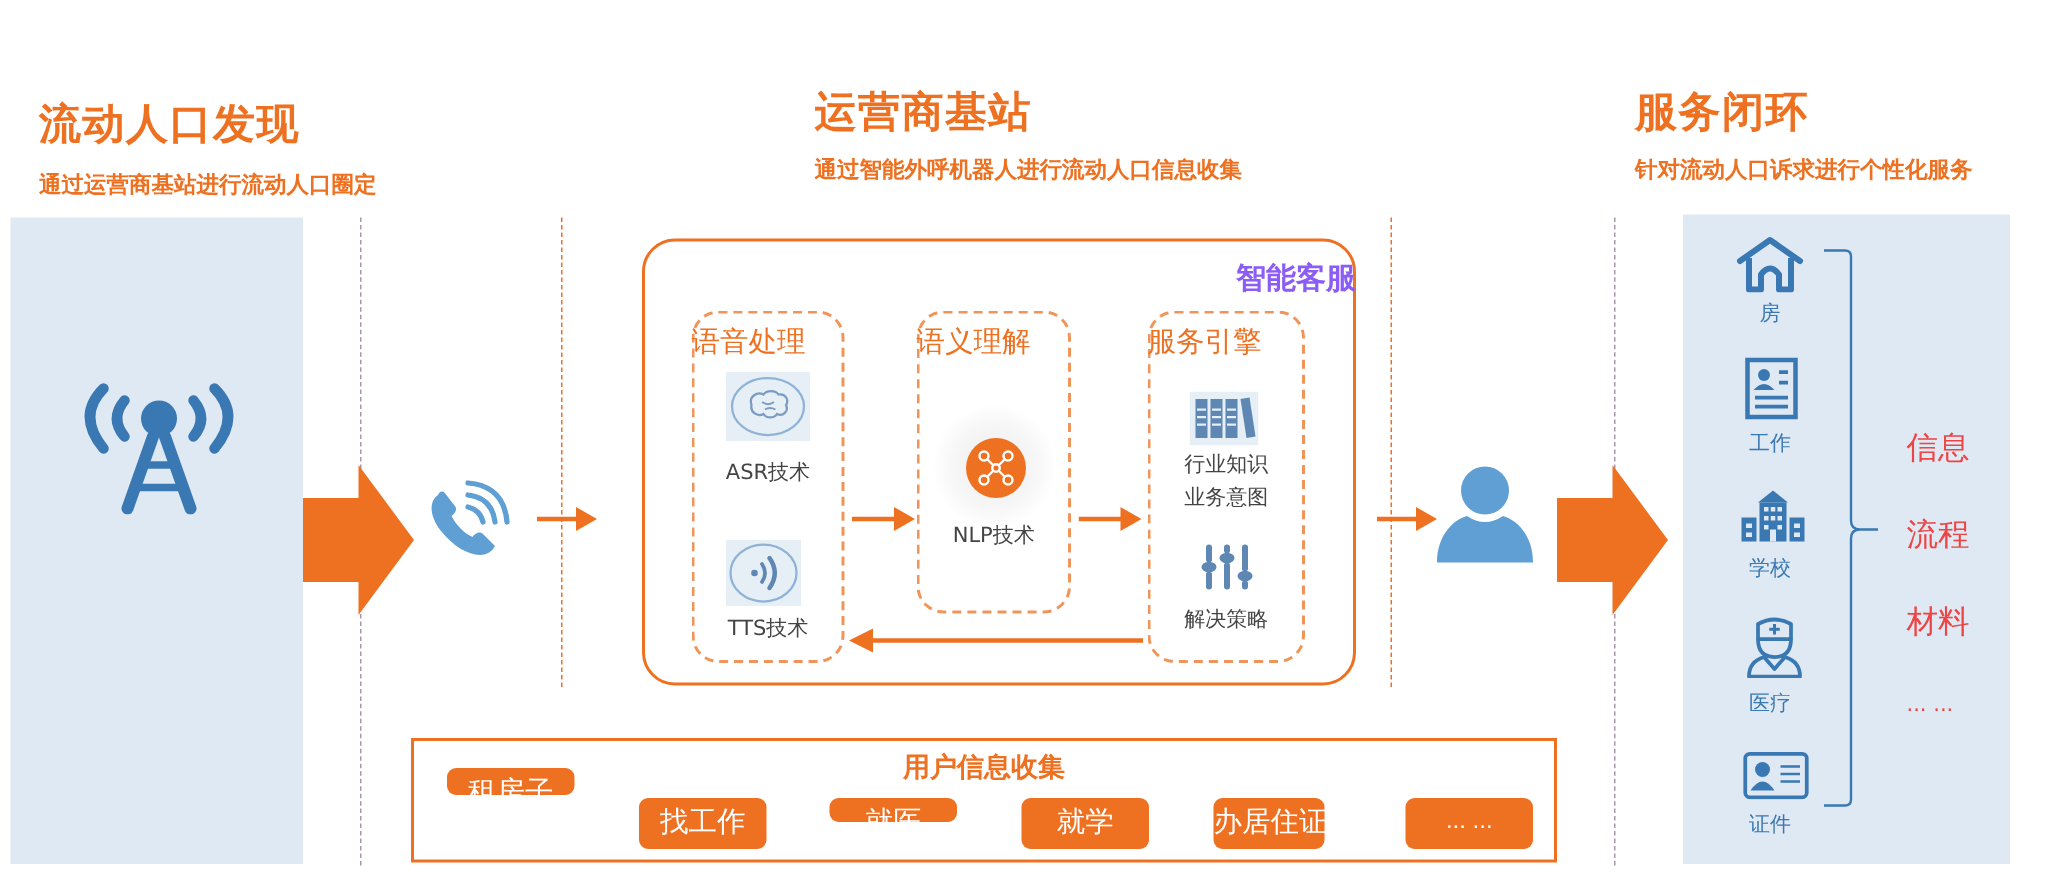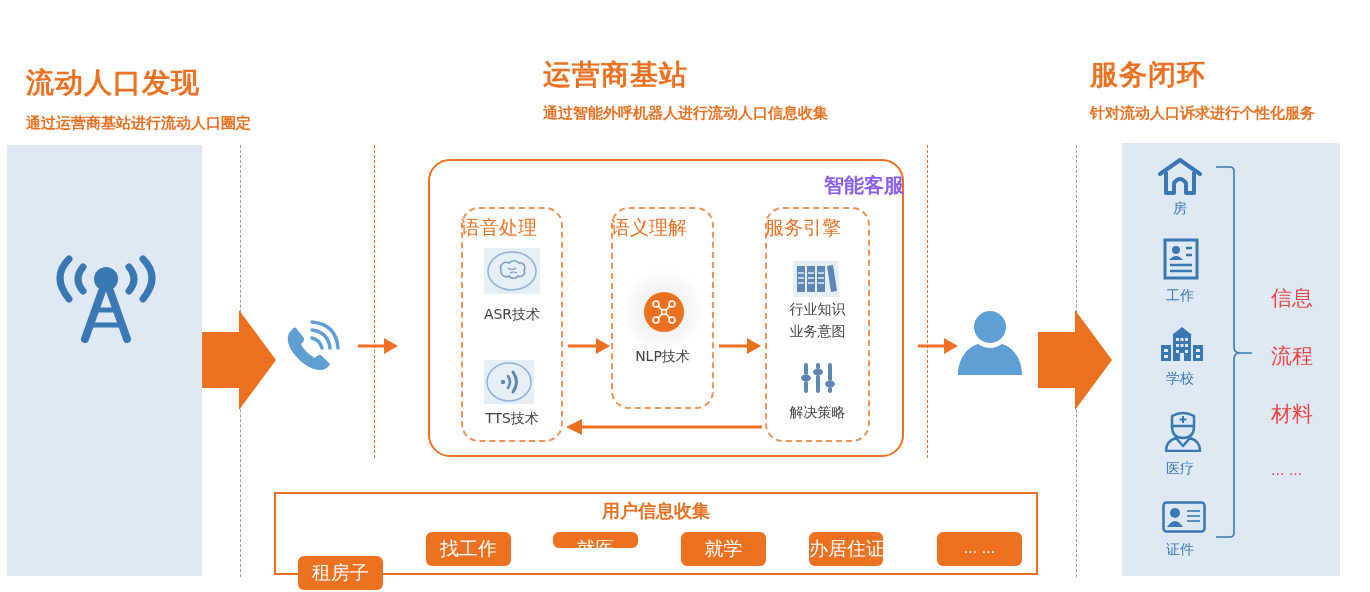--- a/index.html
+++ b/index.html
@@ -191,21 +191,21 @@
   <circle cx="34" cy="17" r="16" fill="#5f9fd3"></circle>
   <path d="M2 65 C2 46 14 36 22 34 Q34 42 46 34 C54 36 66 46 66 65 Z" fill="#5f9fd3"></path>
 </svg>
 
 <svg class="abs" style="left:1038px; top:310px;" width="76" height="100" viewBox="0 0 76 100">
   <polygon points="0,22 37,22 37,0 74,50 37,100 37,78 0,78" fill="#ee7122"></polygon>
 </svg>
 
 <div class="abs collect-box" style="left:274px; top:492px; width:764px; height:83px;"></div>
 <div class="abs collect-title" style="left:274px; top:499px; width:764px;">用户信息收集</div>
-<div class="abs tag" style="left:298px; top:556px; width:85px; height:34px;">租房子</div>
+<div class="abs tag" style="left:298px; top:512px; width:85px; height:18px;">租房子</div>
 <div class="abs tag" style="left:426px; top:532px; width:85px; height:34px;">找工作</div>
 <div class="abs tag" style="left:553px; top:532px; width:85px; height:16px;">就医</div>
 <div class="abs tag" style="left:681px; top:532px; width:85px; height:34px;">就学</div>
 <div class="abs tag" style="left:809px; top:532px; width:74px; height:34px;">办居住证</div>
 <div class="abs tag" style="left:937px; top:532px; width:85px; height:34px; font-size:14px;">... ...</div>
 
 <div class="abs panel-blue" style="left:1122px; top:143px; width:218px; height:433px;"></div>
 
 <svg class="abs" style="left:1157px; top:157px;" width="46" height="38" viewBox="0 0 46 38">
   <path d="M3 17 L23 3 L43 17" fill="none" stroke="#3a78b3" stroke-width="4" stroke-linejoin="round" stroke-linecap="round"></path>

